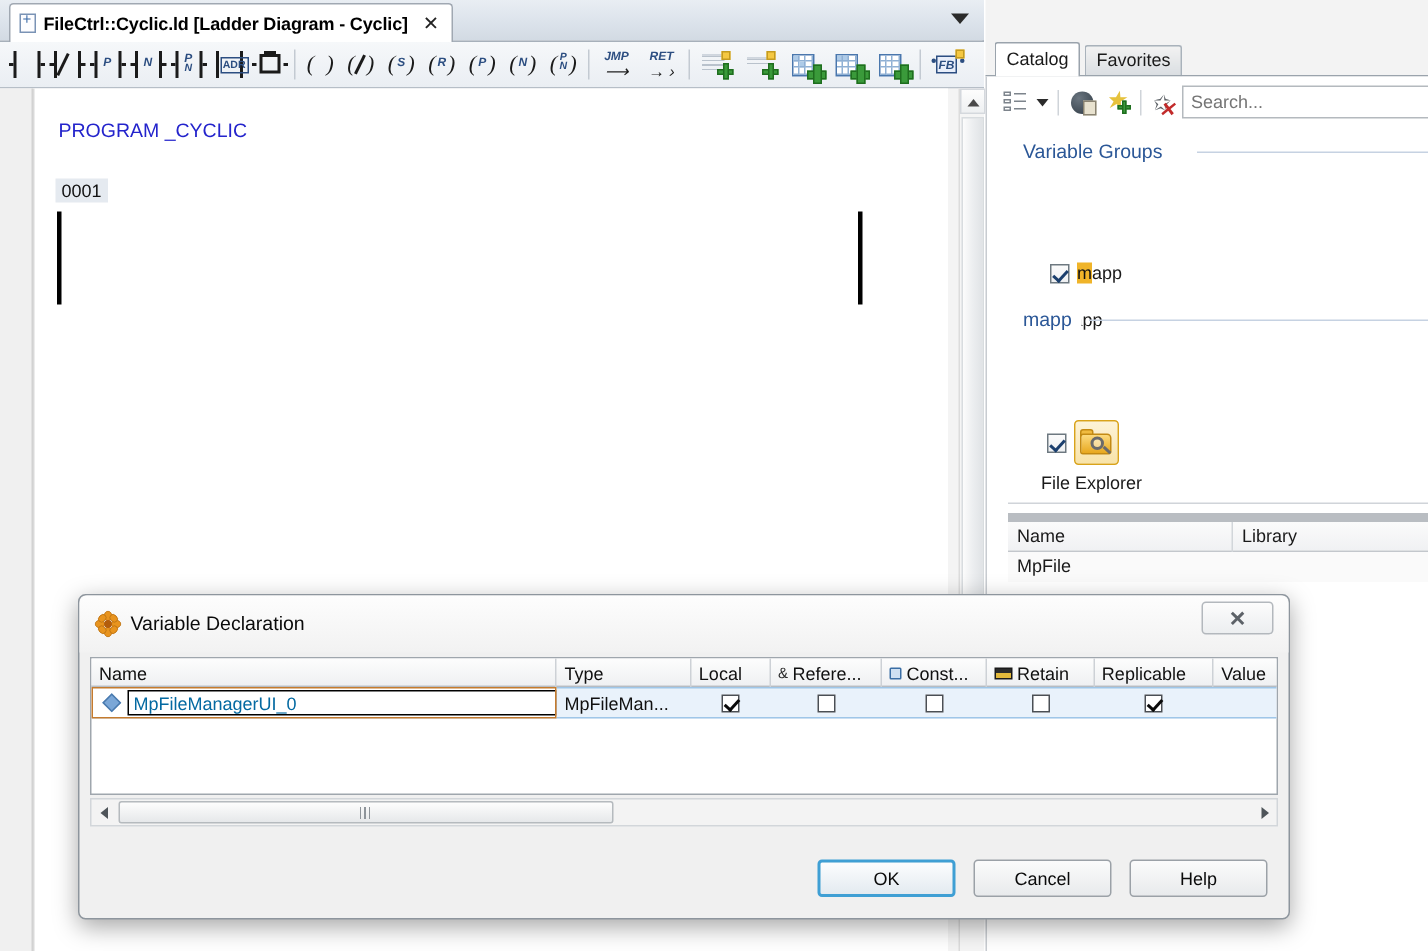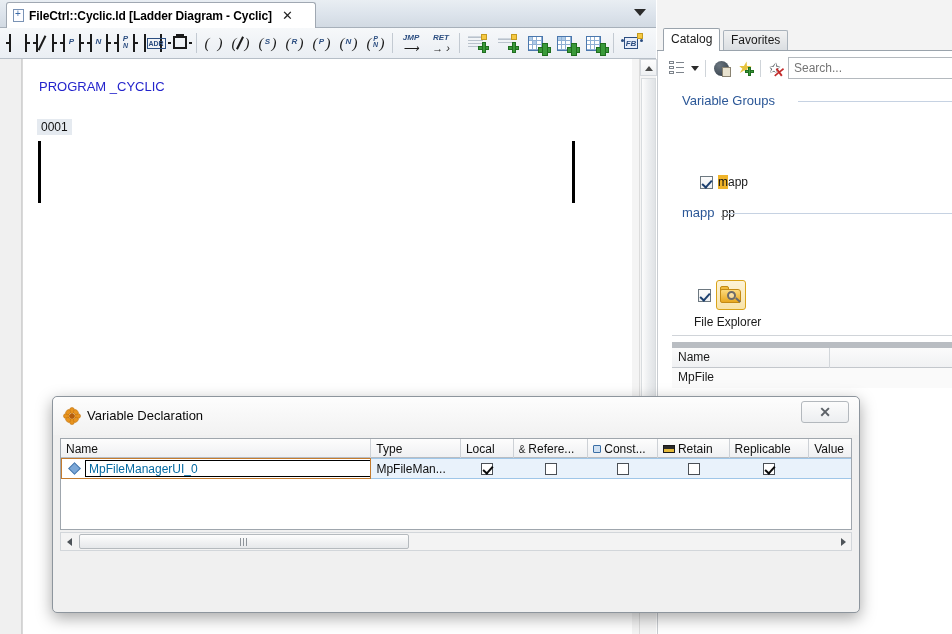--- a/index.html
+++ b/index.html
@@ -26,21 +26,21 @@
     background: linear-gradient(to bottom,#e9eef3 0%, #dde4ec 50%, #d2dae3 100%);
     border-bottom: 1px solid #a7b0ba;
   }
   .editor-tab {
     position: absolute; left: 6px; top: 2px; height: 26px;
     background: #ffffff;
     border: 1px solid #a0a8b2;
     border-bottom: none;
     border-radius: 3px 3px 0 0;
     display: flex; align-items: center;
-    padding: 0 22px 0 6px;
+    padding: 0 8px 0 6px;
     box-shadow: 0 -1px 0 #ffffff inset;
   }
   .tab-doc-icon {
     width: 11px; height: 13px;
     border: 1px solid #7a93b5;
     background: #fdfdff;
     margin-right: 5px;
     position: relative; flex: none;
   }
   .tab-doc-icon::before {
@@ -832,20 +832,21 @@
           </span>
         </span>
       </div>
       <div id="fileexp-label">File Explorer</div>
 
       <div id="tb-grid-sep"></div>
       <div id="tb-grid">
         <div id="tb-grid-topbar"></div>
         <div id="tb-grid-header">
           <div class="tb-th" style="width:158px;">Name</div>
+          <div class="tb-th" style="width:137px; border-right:none;">Library</div>
         </div>
         <div id="tb-grid-row">
           <div class="tb-td" style="width:137px;">MpFile</div>
         </div>
       </div>
     </div>
   </div>
 
   <div id="vardlg">
     <div id="vardlg-titlebar">
@@ -919,15 +920,20 @@
         <span class="tri-l"></span>
       </span>
       <div id="hs-thumb">
         <span class="gripper"></span>
       </div>
       <span class="hs-arrow" style="position:absolute; right:0;">
         <span class="tri-r"></span>
       </span>
     </div>
 
+    <div id="vardlg-buttons">
+      <button class="dlg-btn default">OK</button>
+      <button class="dlg-btn">Cancel</button>
+      <button class="dlg-btn">Help</button>
+    </div>
   </div>
 
 </div>
 
 </body></html>

